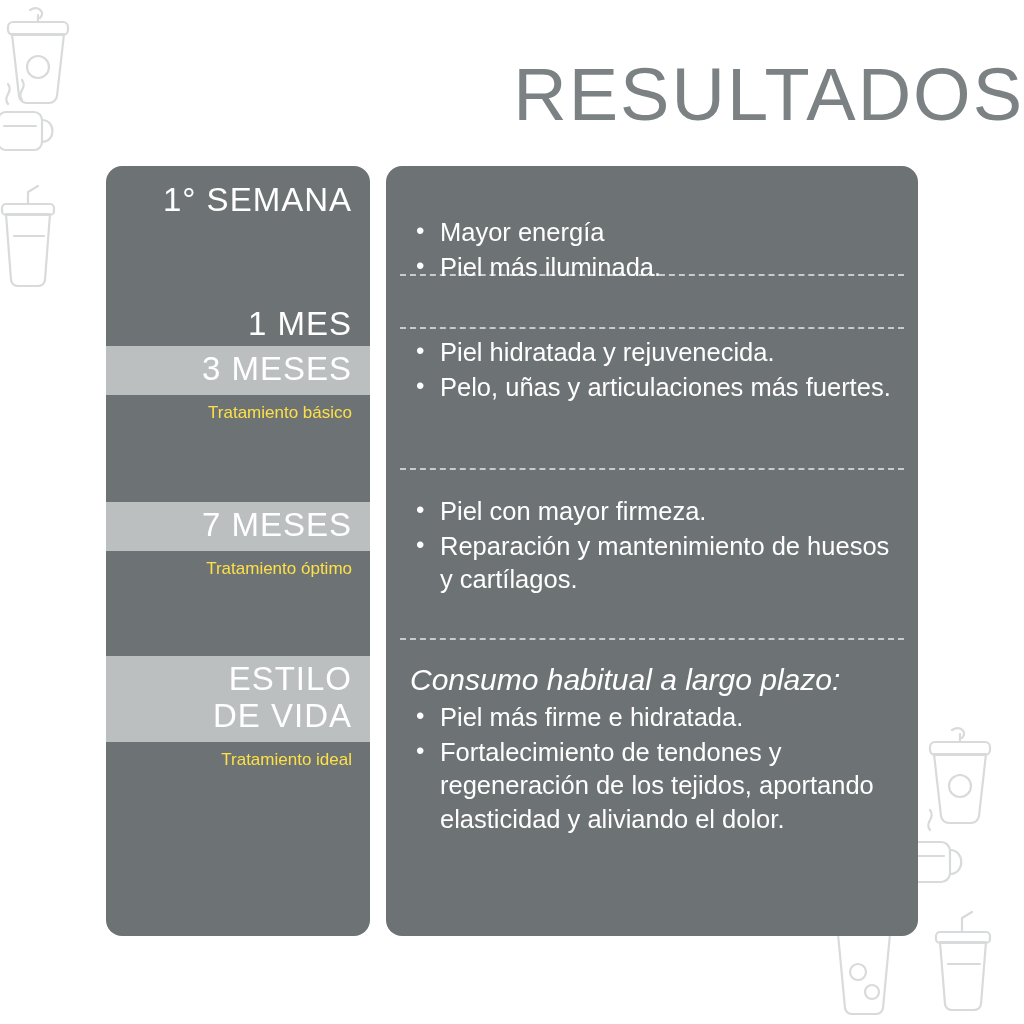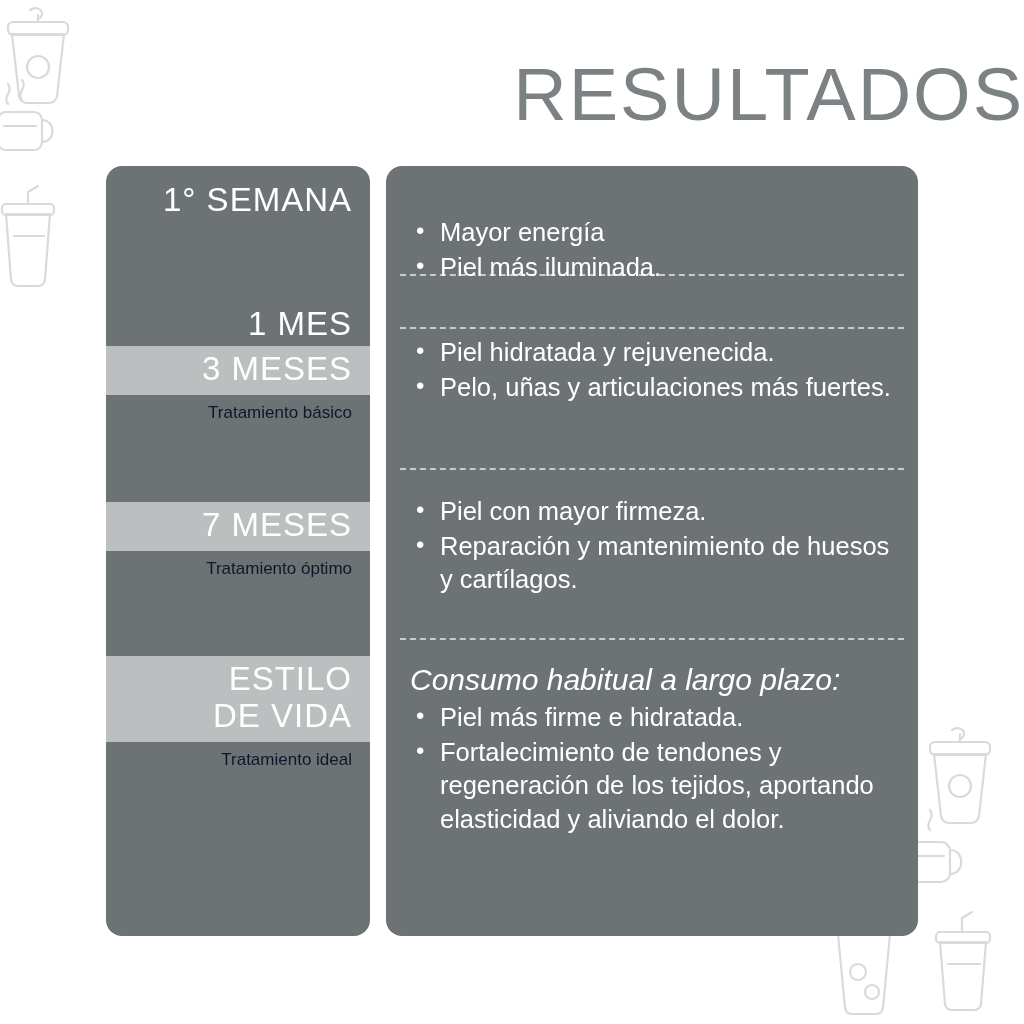--- a/index.html
+++ b/index.html
@@ -93,21 +93,21 @@
     display: block;
     width: 100%;
     box-sizing: border-box;
     padding: 5px 18px 7px 17px;
     margin-left: 0;
   }
   .phase-sub {
     font-size: 17px;
     margin-top: 8px;
     padding-right: 18px;
-    color: #0f172a;
+    color: #fde047;
     font-weight: 400;
   }
   .band-wrap { padding-right: 0; }
 
   
   .rows {
     position: absolute;
     inset: 0;
   }
   .row {

